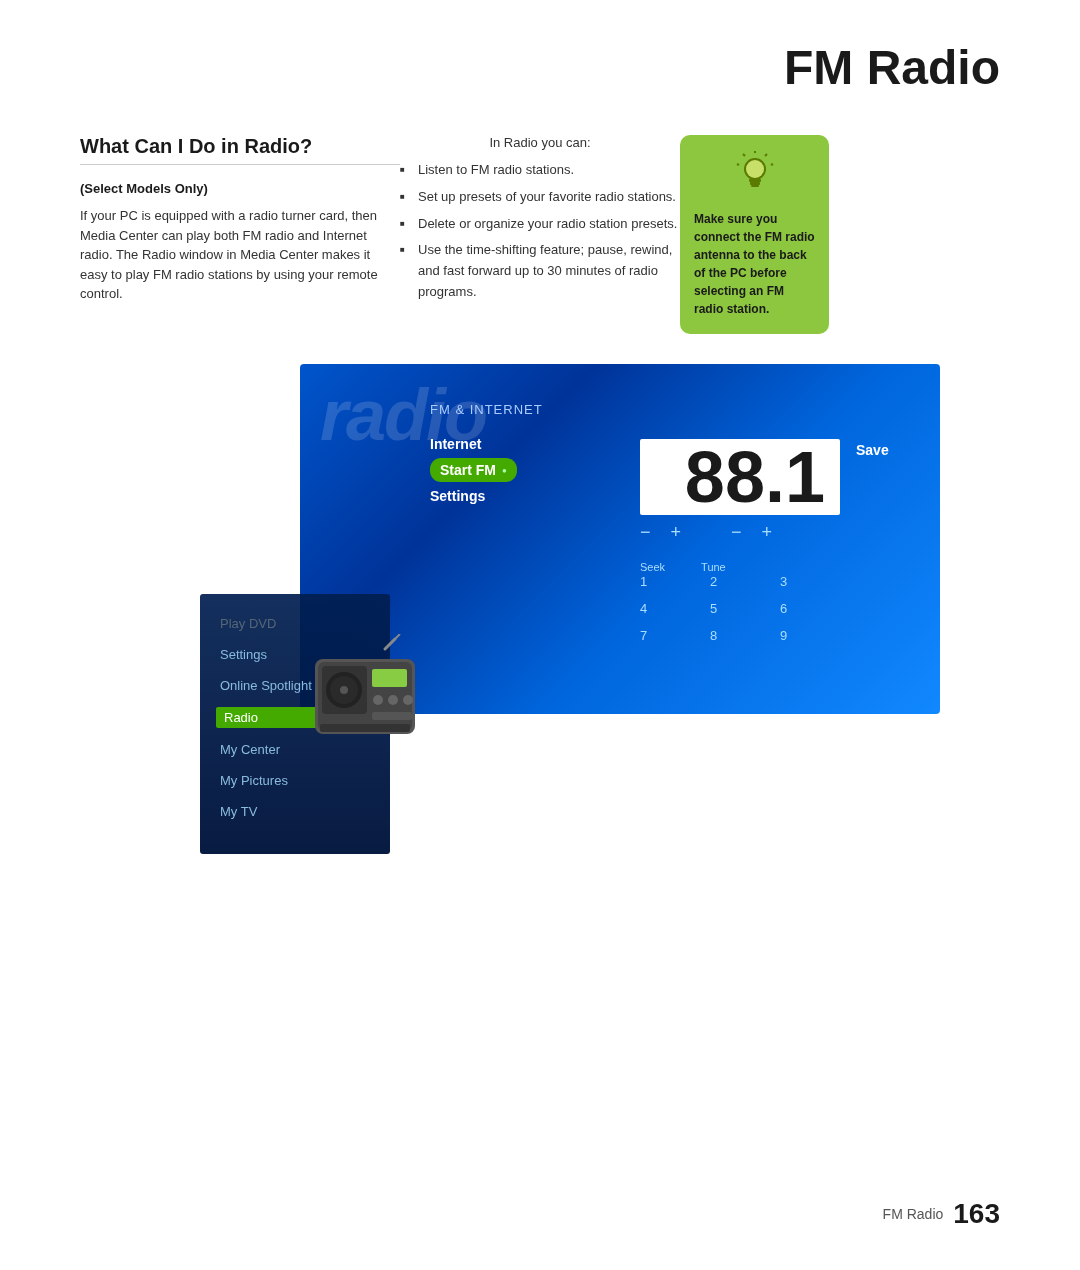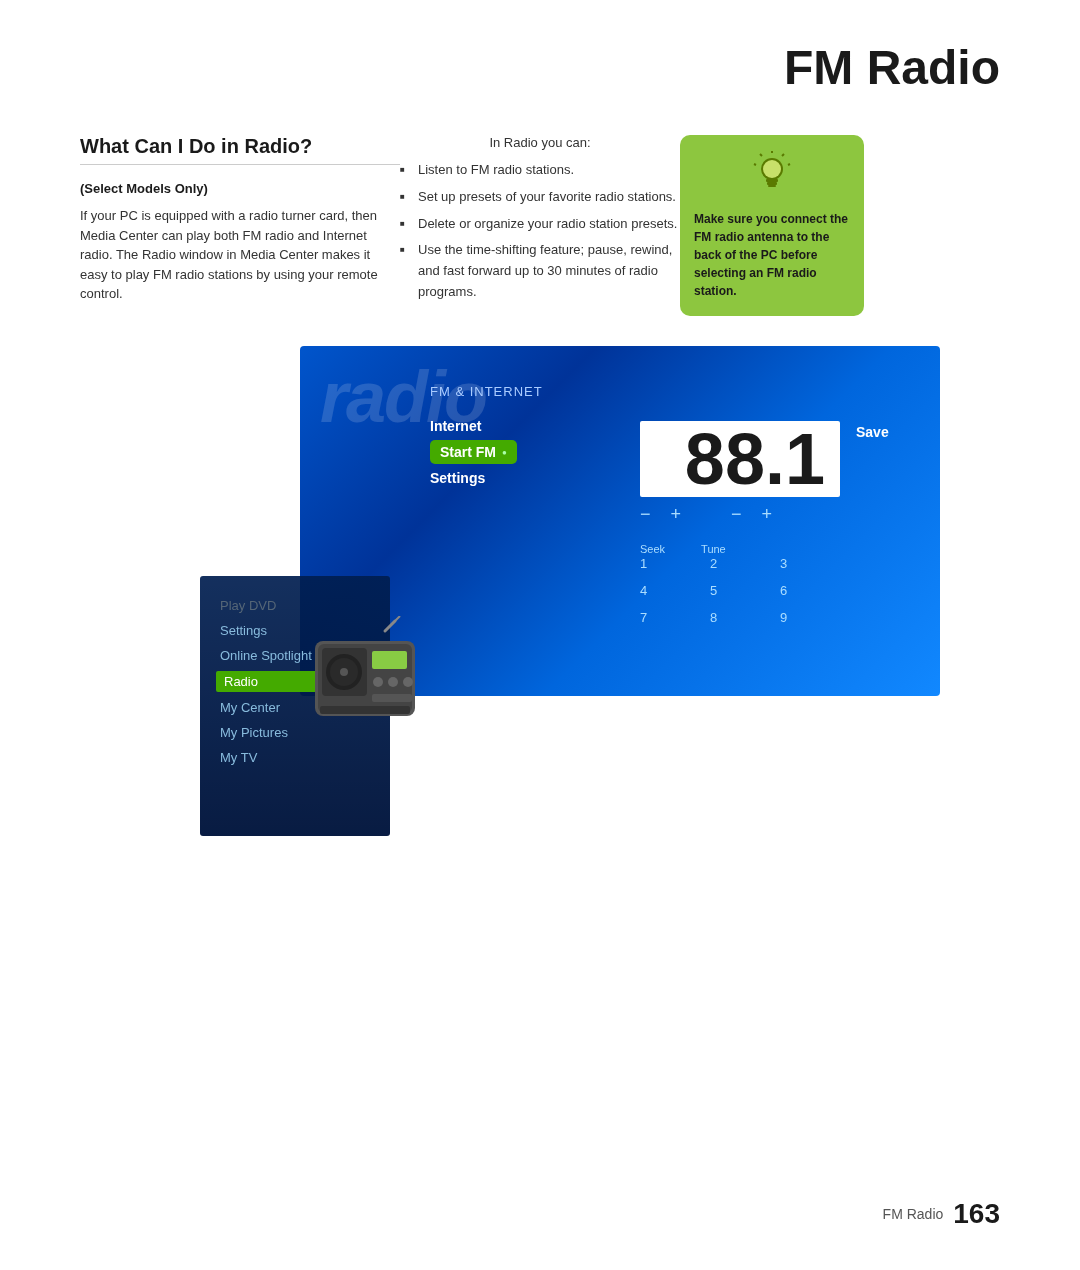--- a/index.html
+++ b/index.html
@@ -84,21 +84,21 @@
       left: 0;
       top: 4px;
       color: #333;
     }
 
     
     .tip-box {
       background: #8dc63f;
       border-radius: 10px;
       padding: 16px 14px;
-      width: 184px;
+      width: 149px;
     }
     .tip-box-icon {
       text-align: center;
       font-size: 28px;
       margin-bottom: 8px;
       color: #5a7a00;
     }
     .tip-box-text {
       font-size: 12px;
       font-weight: 700;
@@ -170,21 +170,21 @@
       color: #ffffff;
       font-size: 14px;
       font-weight: 600;
       padding: 2px 0;
       cursor: pointer;
     }
     .mc-menu-item.active {
       background: #44aa00;
       color: #ffffff;
       padding: 4px 10px;
-      border-radius: 5px;
+      border-radius: 11px;
       display: flex;
       align-items: center;
       gap: 6px;
     }
     .mc-menu-item.active::after {
       content: "●";
       font-size: 8px;
       color: #aaffaa;
     }
 
@@ -281,21 +281,21 @@
     }
     .radio-svg-body {
       width: 130px;
       height: 130px;
     }
 
     .mc-sidebar-menu {
       padding: 20px 16px 10px 16px;
       display: flex;
       flex-direction: column;
-      gap: 6px;
+      gap: 12px;
     }
     .mc-sidebar-item {
       color: #88bbdd;
       font-size: 13px;
       font-weight: 500;
       padding: 2px 4px;
       cursor: pointer;
     }
     .mc-sidebar-item.active {
       background: #44aa00;

